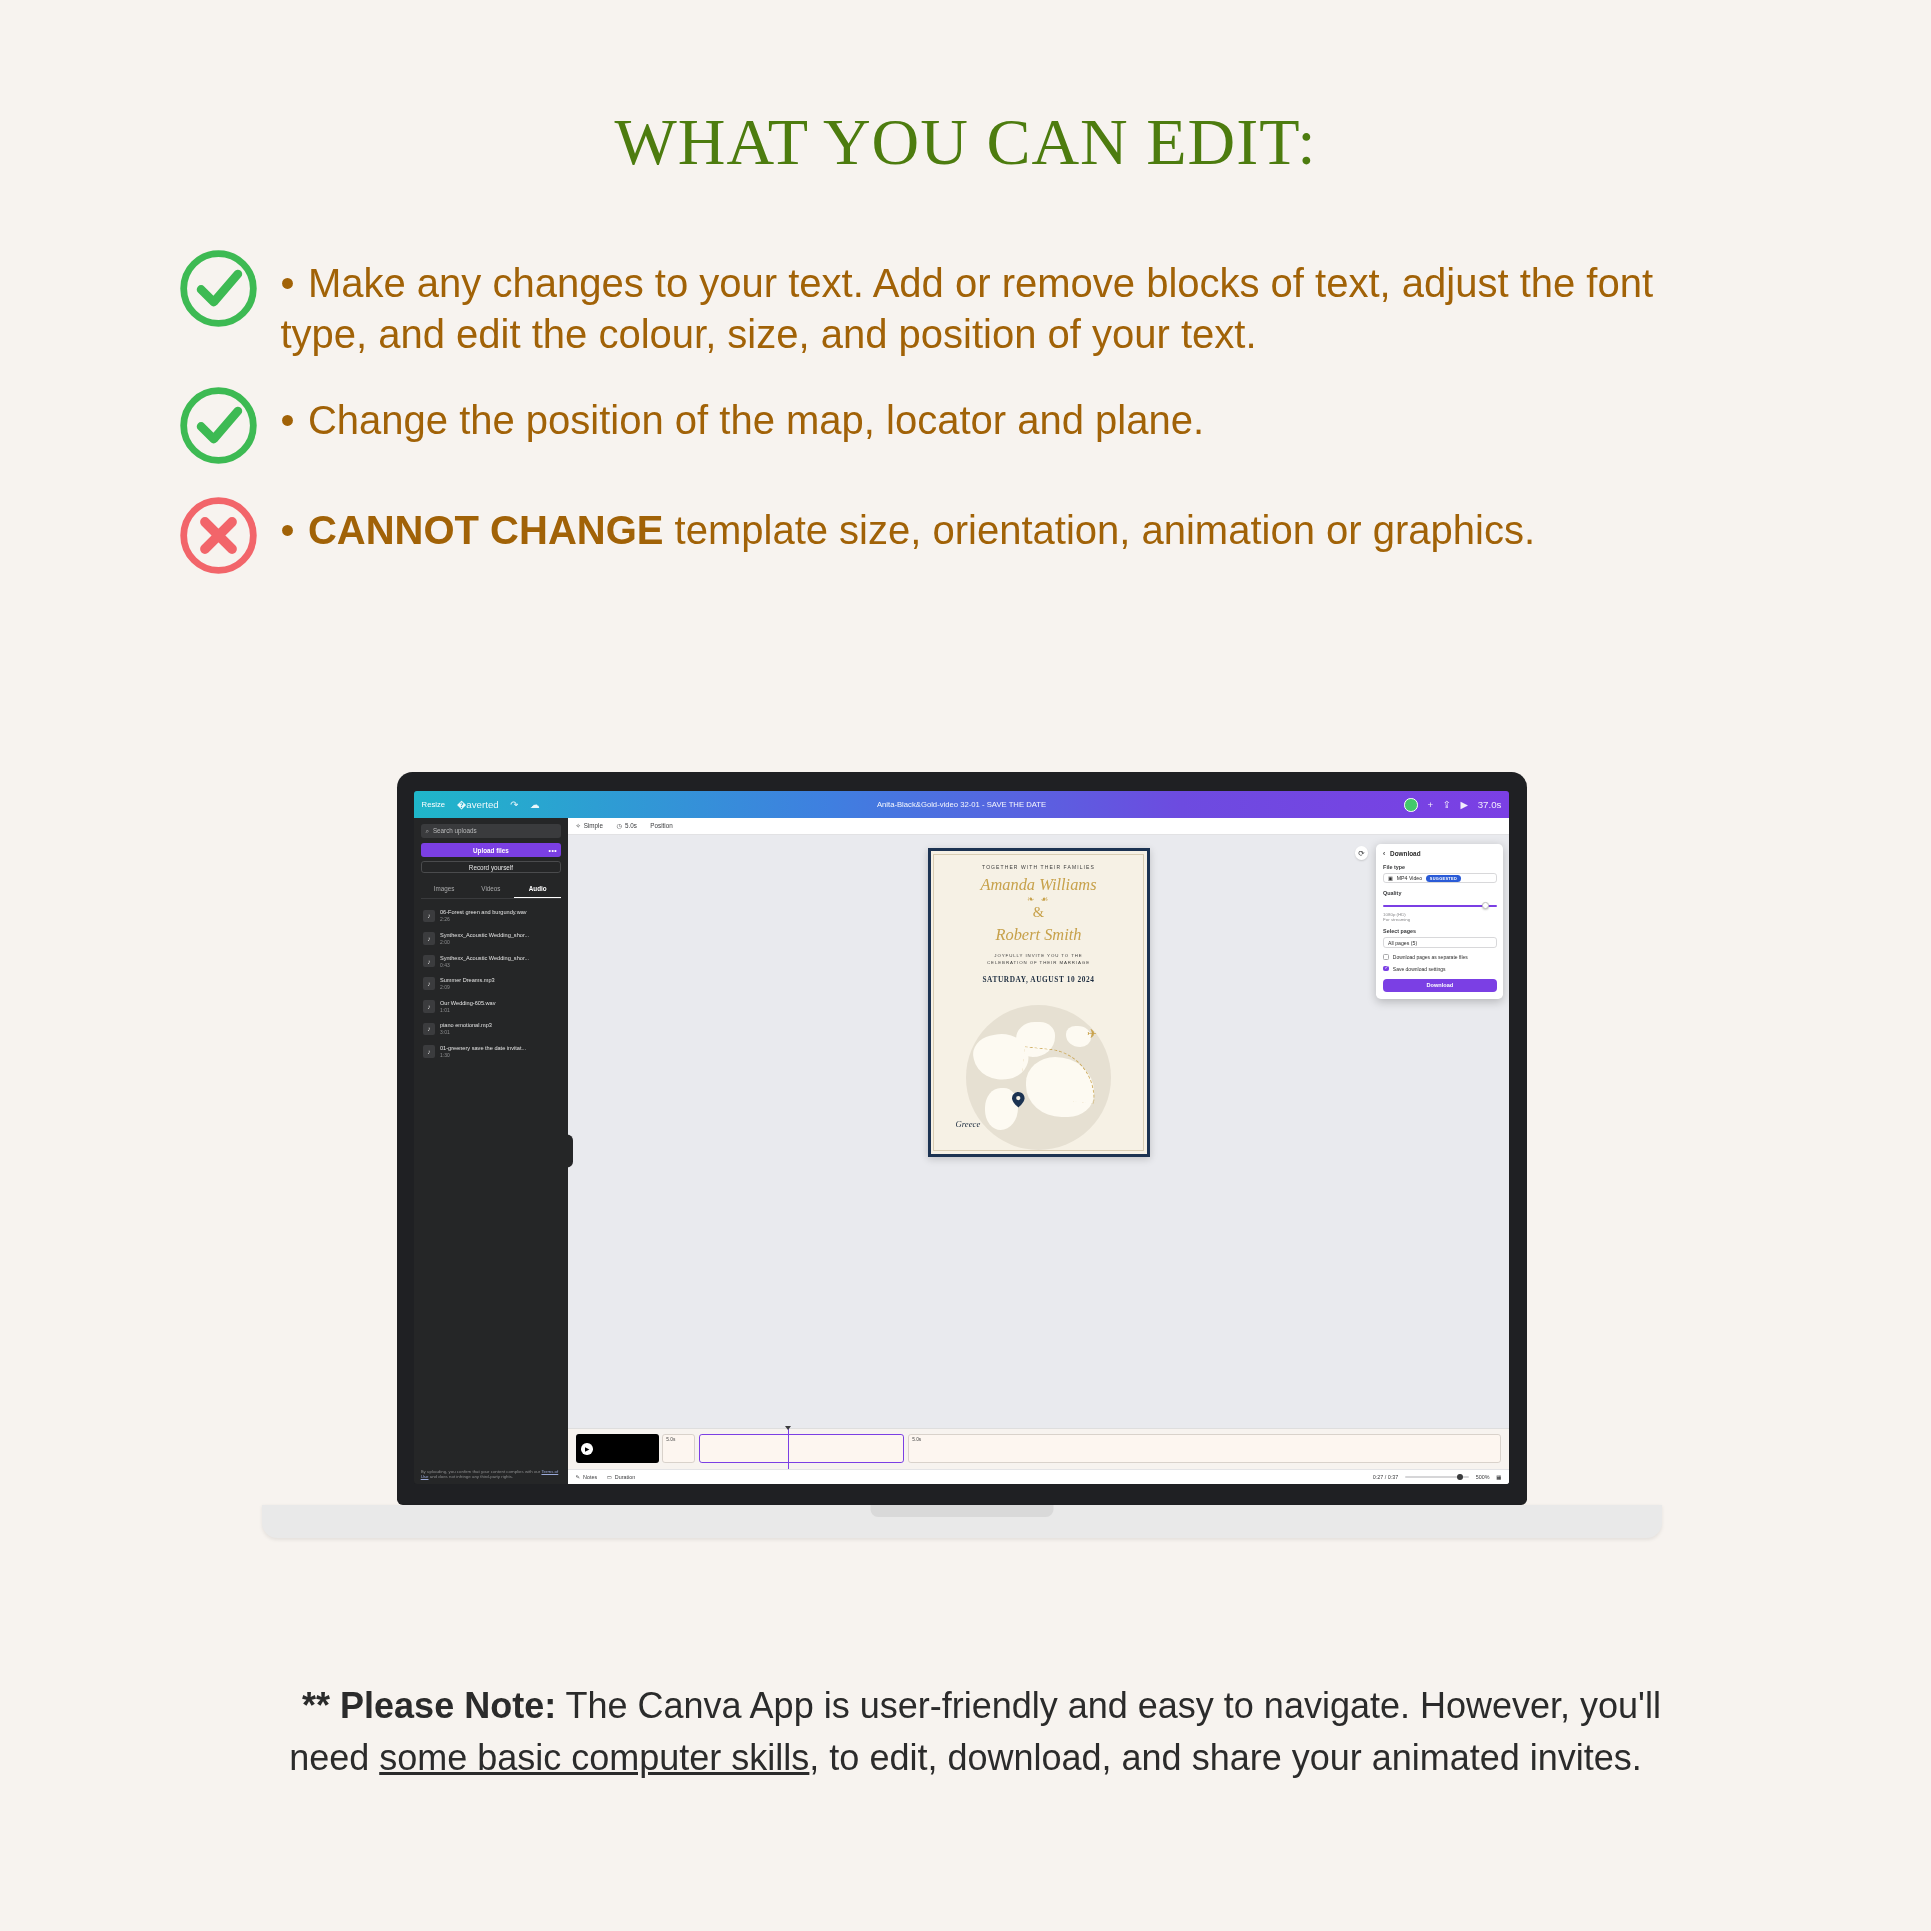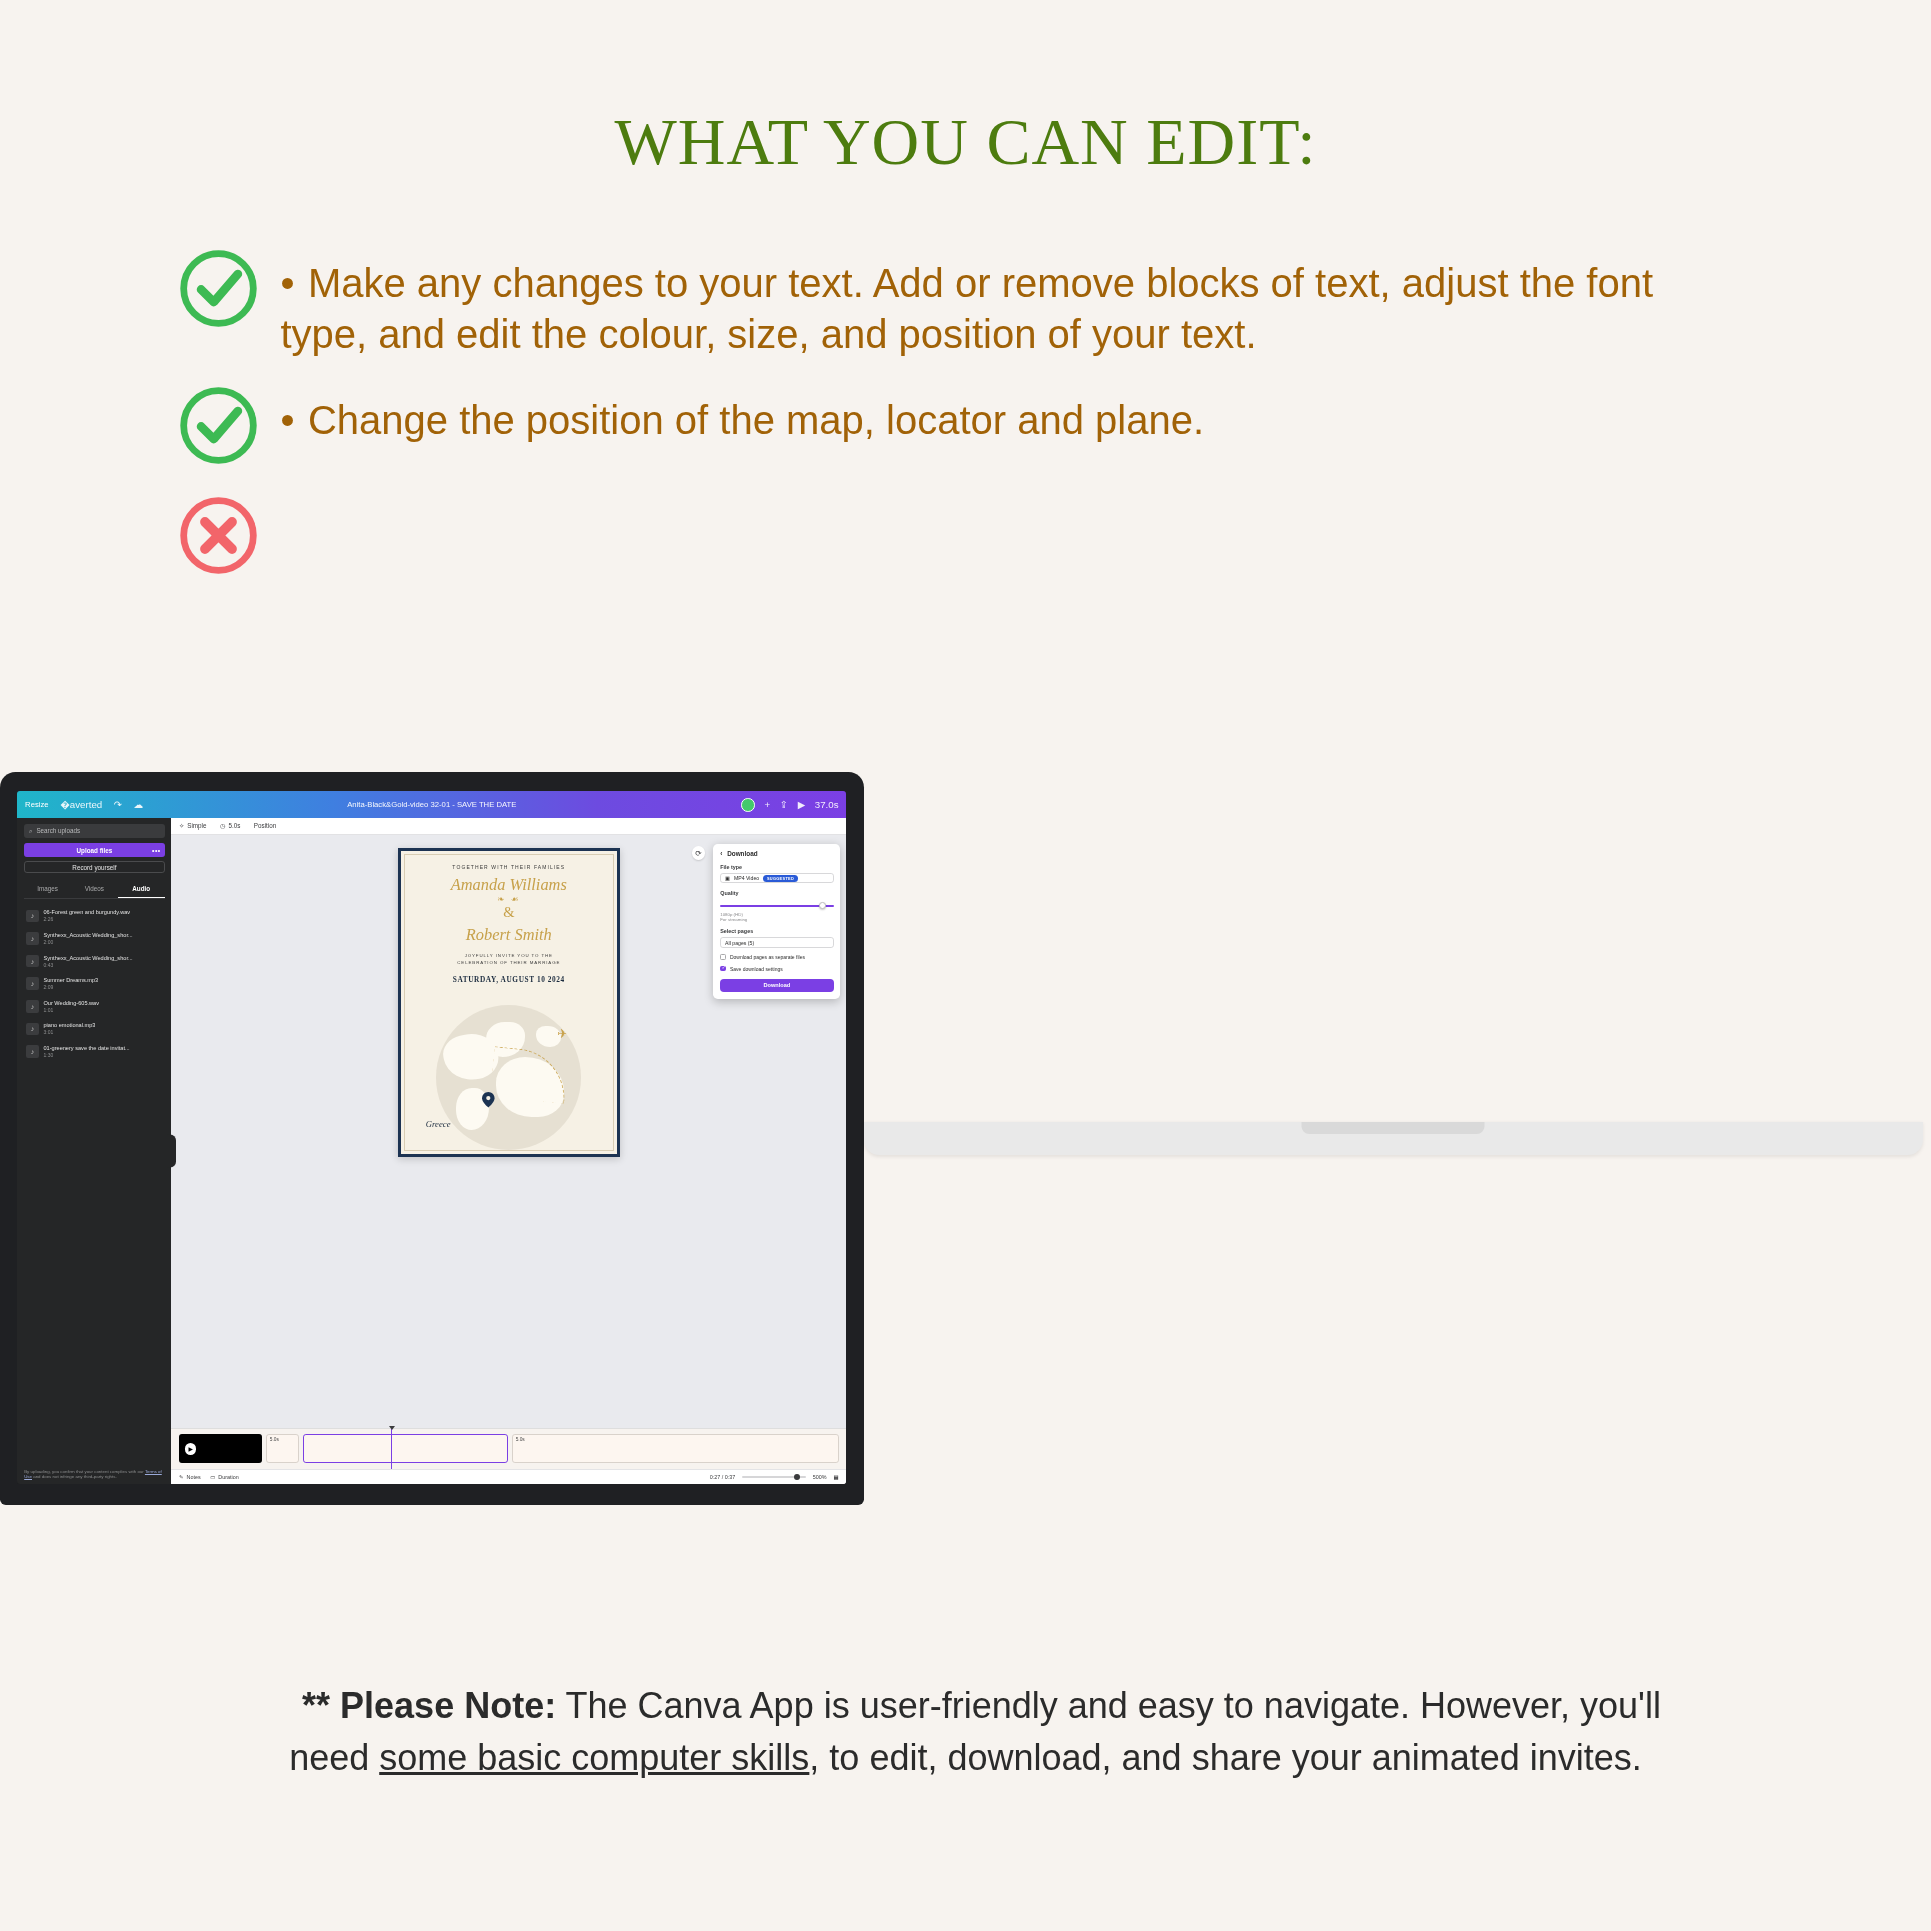--- a/index.html
+++ b/index.html
@@ -51,21 +51,21 @@
   }
   .row-text .bullet { margin-right:13.5px; }
   .row-text b { font-weight:700; }
 
   
   .laptop-wrap {
     position:absolute;
     left:0; right:8px;
     top:772px;
     display:flex;
-    flex-direction:row;
+    flex-direction:column;
     align-items:center;
   }
   .laptop-body {
     width:1130px;
     background:#1f2023;
     border-radius:15.4px 15.4px 5.8px 5.8px;
     padding:19.3px 17.4px 21px 17.4px;
   }
   .screen {
     width:100%;
@@ -394,20 +394,21 @@
     <div class="row-text"><span class="bullet">•</span><span>Change the position of the map, locator and plane.</span></div>
   </div>
 
   <div class="edit-row">
     <div class="mark">
       <svg width="89" height="89" viewBox="0 0 92 92">
         <circle cx="46" cy="46" r="36" fill="none" stroke="#f2656a" stroke-width="7"></circle>
         <path d="M32 32 L60 60 M60 32 L32 60" fill="none" stroke="#f2656a" stroke-width="10" stroke-linecap="round"></path>
       </svg>
     </div>
+    <div class="row-text"><span class="bullet">•</span><b>CANNOT CHANGE</b><span> template size, orientation, animation or graphics.</span></div>
   </div>
 
 </div>
 
 <div class="laptop-wrap">
   <div class="laptop-body">
     <div class="screen">
 
       <div class="cv-topbar">
         <div class="left">

